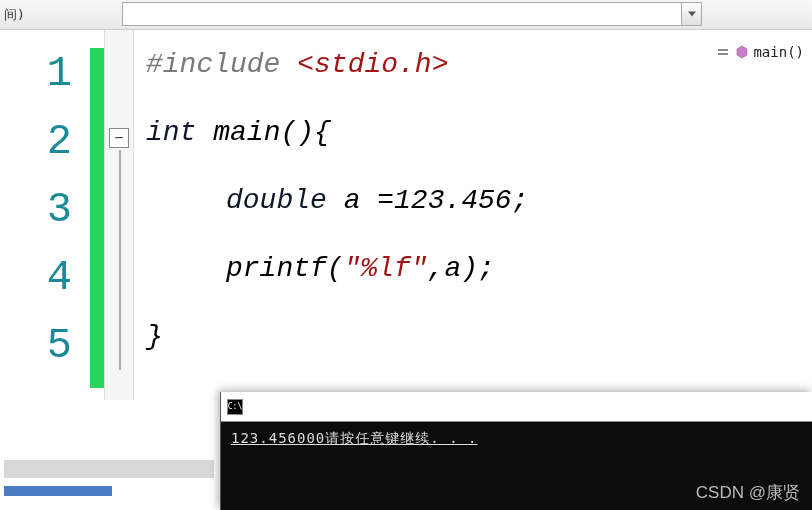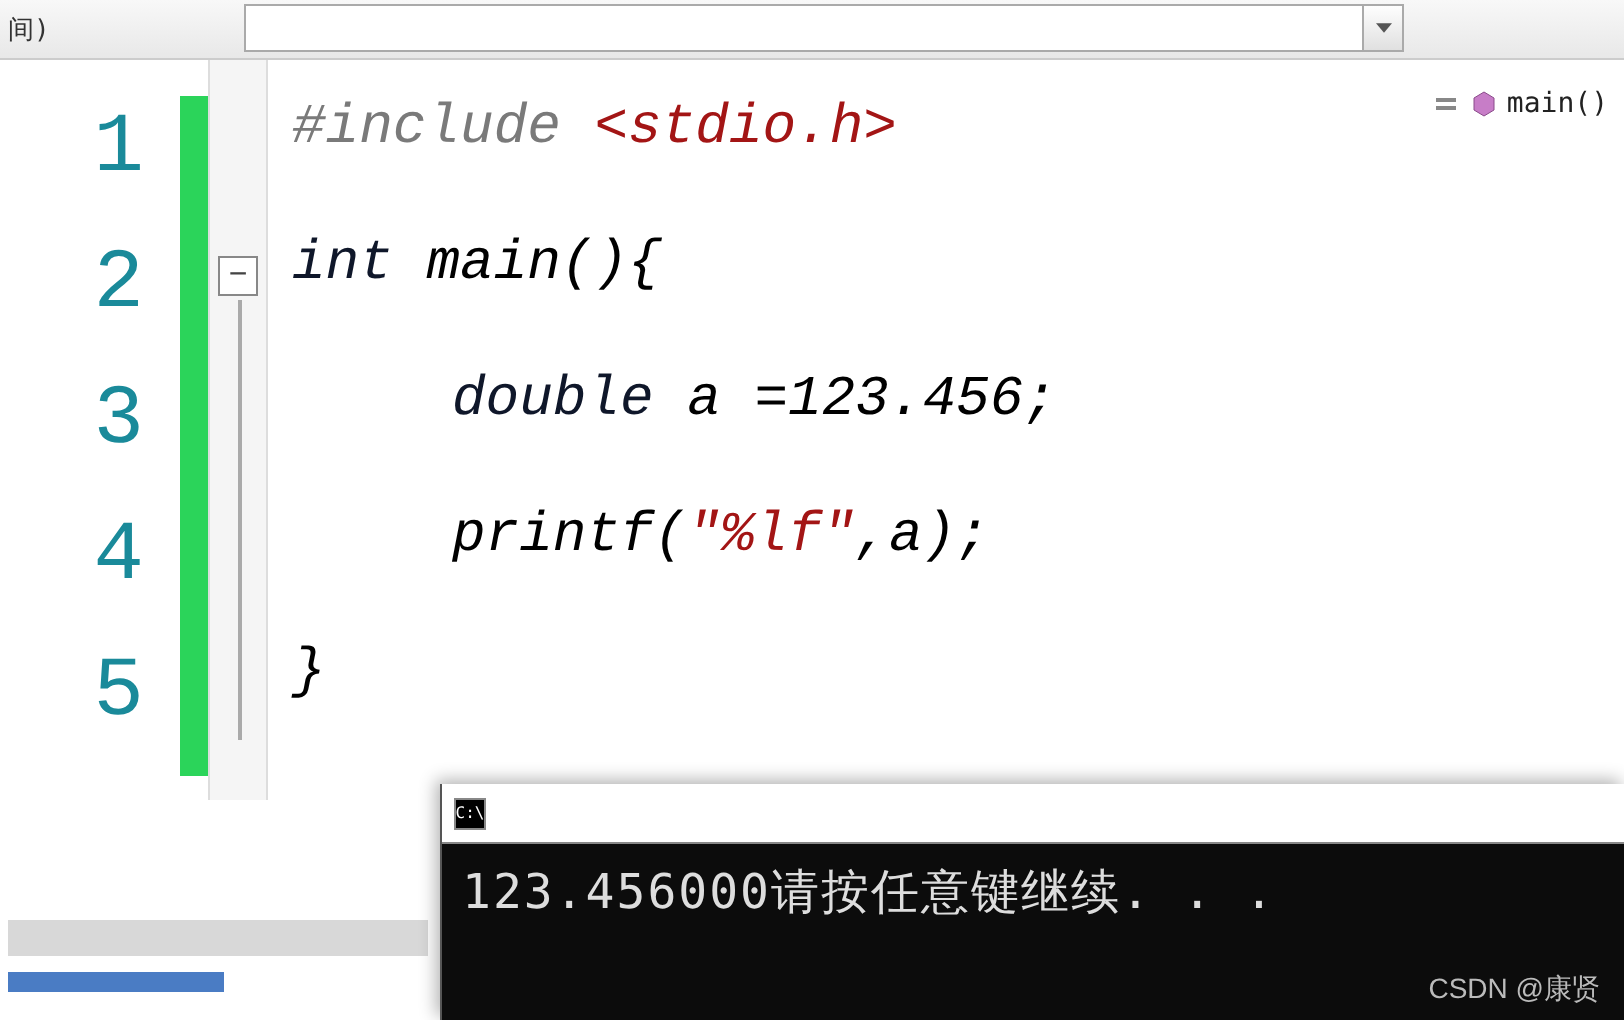--- a/index.html
+++ b/index.html
@@ -183,30 +183,31 @@
       display: flex;
       align-items: center;
       justify-content: center;
       color: #fff;
       font-size: 8px;
       font-family: monospace;
     }
     .console-body {
       padding: 8px 10px;
       color: #ddd;
-      font-size: 24px;
+      font-size: 14px;
       font-family: "SimSun", Consolas, monospace;
       letter-spacing: 1px;
+      text-decoration: underline;
     }
     .watermark {
       position: absolute;
       right: 12px;
       bottom: 6px;
       color: #bbb;
-      font-size: 14px;
+      font-size: 17px;
       font-family: "Microsoft YaHei", sans-serif;
     }
   </style>
 </head>
 <body>
 
 <div class="top-bar">
   <span class="top-left-frag">间)</span>
   <div class="top-dropdown">
     <div class="dropdown-arrow">

